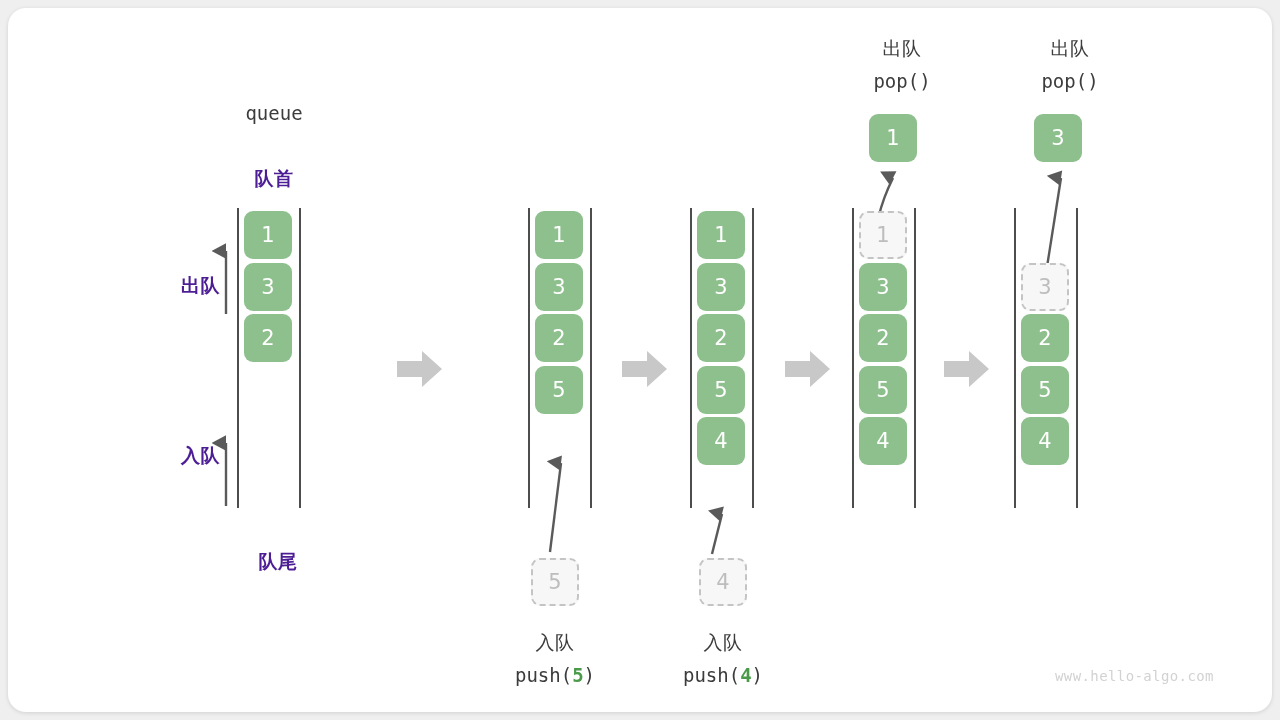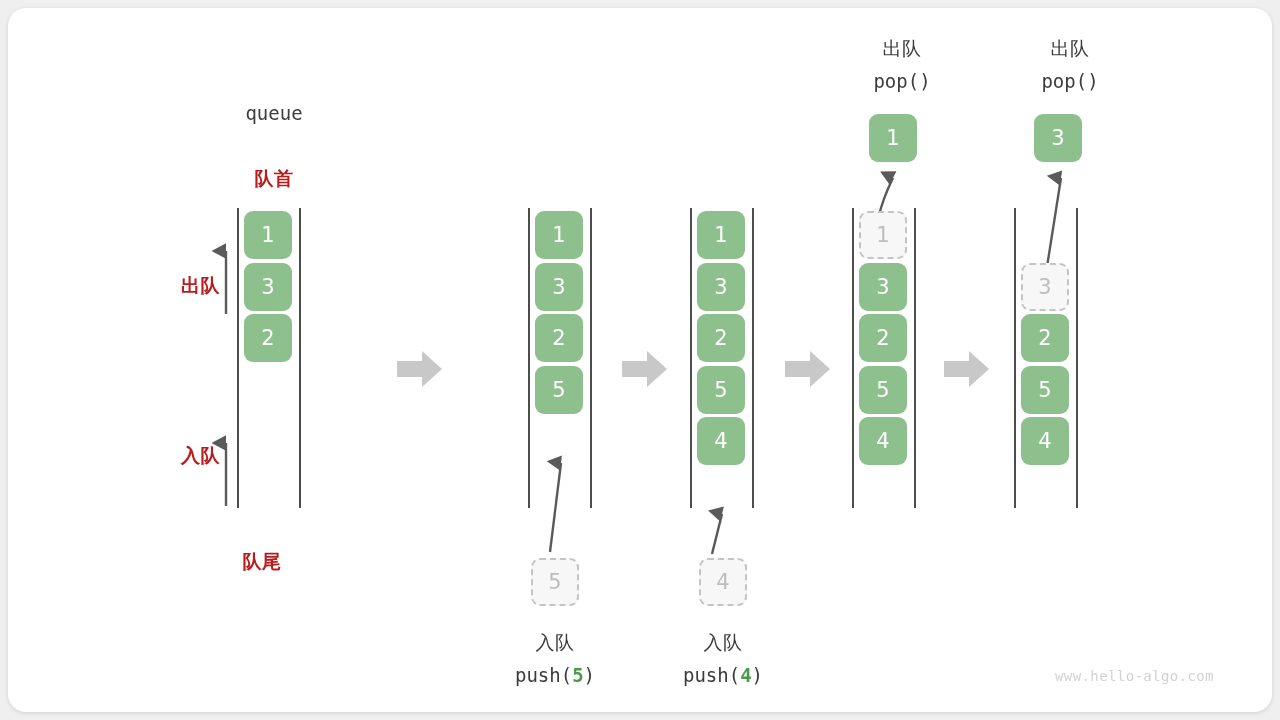--- a/index.html
+++ b/index.html
@@ -15,21 +15,21 @@
     box-shadow:0 1px 4px rgba(0,0,0,0.13);
   }
   #stage{position:absolute;left:0;top:0;width:1264px;height:704px;}
 
   
   .abs{position:absolute;}
 
   
   .label-cn{
     font-family:"DejaVu Sans","Liberation Sans",sans-serif;
-    font-size:19px;font-weight:bold;color:#b91c1c;
+    font-size:19px;font-weight:bold;color:#4c1d95;
     white-space:nowrap;text-align:center;letter-spacing:.5px;
   }
   .label-cn-thin{
     font-family:"DejaVu Sans","Liberation Sans",sans-serif;
     font-size:19px;font-weight:normal;color:#3c3c3c;
     white-space:nowrap;text-align:center;letter-spacing:.5px;
   }
   .label-mono{
     font-family:"DejaVu Sans Mono","Liberation Mono",monospace;
     font-size:19px;color:#3c3c3c;white-space:nowrap;text-align:center;
@@ -71,21 +71,21 @@
 </style>
 </head>
 <body>
 
 <div id="card">
   <div id="stage">
 
     <div class="abs label-mono" style="left:191px;top:70px;width:150px;margin-top:24px;">queue</div>
 
     <div class="abs label-cn" style="left:216px;top:158px;width:100px;">队首</div>
-    <div class="abs label-cn" style="left:204px;top:541px;width:100px;">队尾</div>
+    <div class="abs label-cn" style="left:220px;top:541px;width:100px;">队尾</div>
 
     <div class="abs label-cn" style="left:140px;top:265px;width:72px;text-align:right;">出队</div>
     <svg class="abs" style="left:206px;top:232px;" width="26" height="76">
       <defs>
         <marker id="mk-up" markerWidth="7" markerHeight="7" refX="3.2" refY="6" orient="auto">
           <path d="M0,6 L3.2,0 L6.4,6 Z" fill="#5a5a5a"></path>
         </marker>
       </defs>
       <line x1="12" y1="74" x2="12" y2="11" stroke="#5a5a5a" stroke-width="2.4" marker-end="url(#mk-up)"></line>
     </svg>

